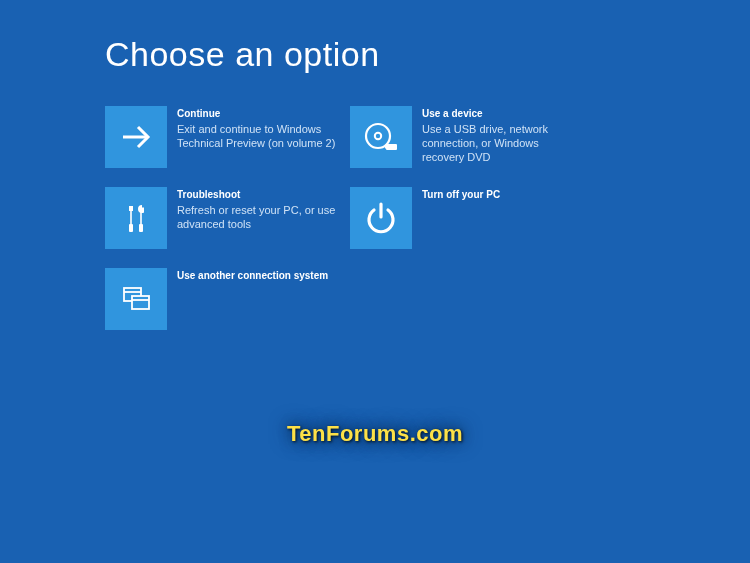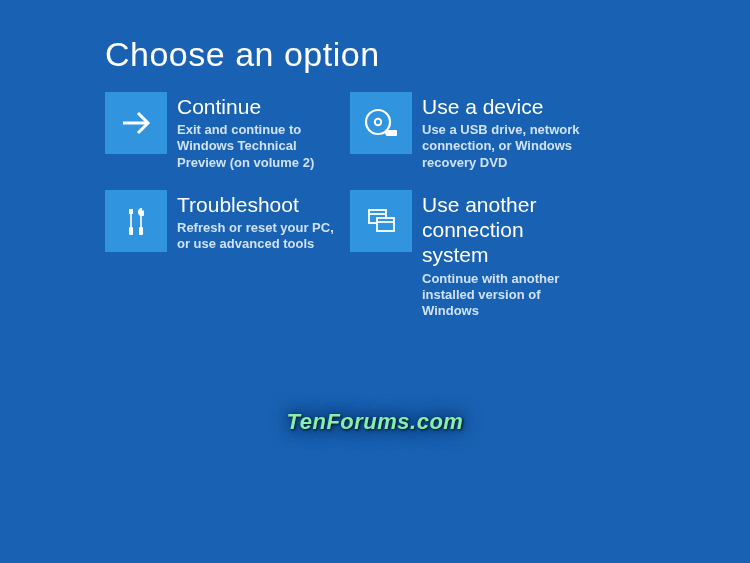--- a/index.html
+++ b/index.html
@@ -11,21 +11,21 @@
       color: #ffffff;
       overflow: hidden;
       position: relative;
     }
     .container {
       padding: 35px 0 0 105px;
     }
     .title {
       font-size: 34px;
       font-weight: 300;
-      margin-bottom: 18px;
+      margin-bottom: 32px;
       letter-spacing: 0.5px;
     }
     .options-grid {
       display: grid;
       grid-template-columns: 245px 245px;
       grid-auto-rows: auto;
       row-gap: 19px;
       column-gap: 0;
     }
     .option {
@@ -42,41 +42,40 @@
       align-items: center;
       justify-content: center;
     }
     .tile svg { display: block; }
     .text-block {
       padding-left: 10px;
       padding-top: 2px;
       max-width: 170px;
     }
     .opt-title {
-      font-size: 21px;
-      font-weight: 400;
+      font-size: 10px;
+      font-weight: 700;
       line-height: 1.2;
       margin-bottom: 3px;
     }
     .opt-desc {
-      font-size: 13px;
-      font-weight: 700;
+      font-size: 11px;
+      font-weight: 400;
       color: #cfe2f6;
       line-height: 1.25;
     }
     .watermark {
       position: absolute;
-      bottom: 128px;
+      bottom: 116px;
       left: 50%;
       transform: translateX(-50%);
       font-family: "Segoe UI", Arial, sans-serif;
       font-size: 22px;
       font-weight: 700;
-      font-style: italic;
-      color: #86efac;
+      color: #fde047;
       text-shadow: 0 0 12px #0a2e5c, 0 0 20px #0a2e5c, 1px 1px 3px #000;
       letter-spacing: 0.5px;
     }
   </style>
 </head>
 <body>
 
 <div class="container">
   <div class="title">Choose an option</div>
 
@@ -128,34 +127,47 @@
             <rect x="21" y="24" width="4" height="8" rx="1"></rect>
           </g>
         </svg>
       </div>
       <div class="text-block">
         <div class="opt-title">Troubleshoot</div>
         <div class="opt-desc">Refresh or reset your PC, or use advanced tools</div>
       </div>
     </div>
 
+    <div class="option">
+      <div class="tile">
+        <svg width="36" height="36" viewBox="0 0 36 36">
+          <g stroke="#ffffff" stroke-width="3.2" fill="none" stroke-linecap="round">
+            <path d="M 11 10 A 12 12 0 1 0 25 10"></path>
+            <line x1="18" y1="4" x2="18" y2="17"></line>
+          </g>
+        </svg>
+      </div>
+      <div class="text-block">
+        <div class="opt-title">Turn off your PC</div>
+        <div class="opt-desc"></div>
+      </div>
+    </div>
 
     <div class="option">
       <div class="tile">
         <svg width="40" height="40" viewBox="0 0 40 40">
           <g fill="none" stroke="#ffffff" stroke-width="1.8">
             <rect x="8" y="9" width="17" height="13"></rect>
             <line x1="8" y1="13" x2="25" y2="13"></line>
             <rect x="16" y="17" width="17" height="13" fill="#3095de"></rect>
             <line x1="16" y1="21" x2="33" y2="21"></line>
           </g>
         </svg>
       </div>
       <div class="text-block">
         <div class="opt-title">Use another connection system</div>
-        <div class="opt-desc">Continue with another installed version of Windows</div>
       </div>
     </div>
 
   </div>
 </div>
 
 <div class="watermark">TenForums.com</div>
 
 </body></html>

